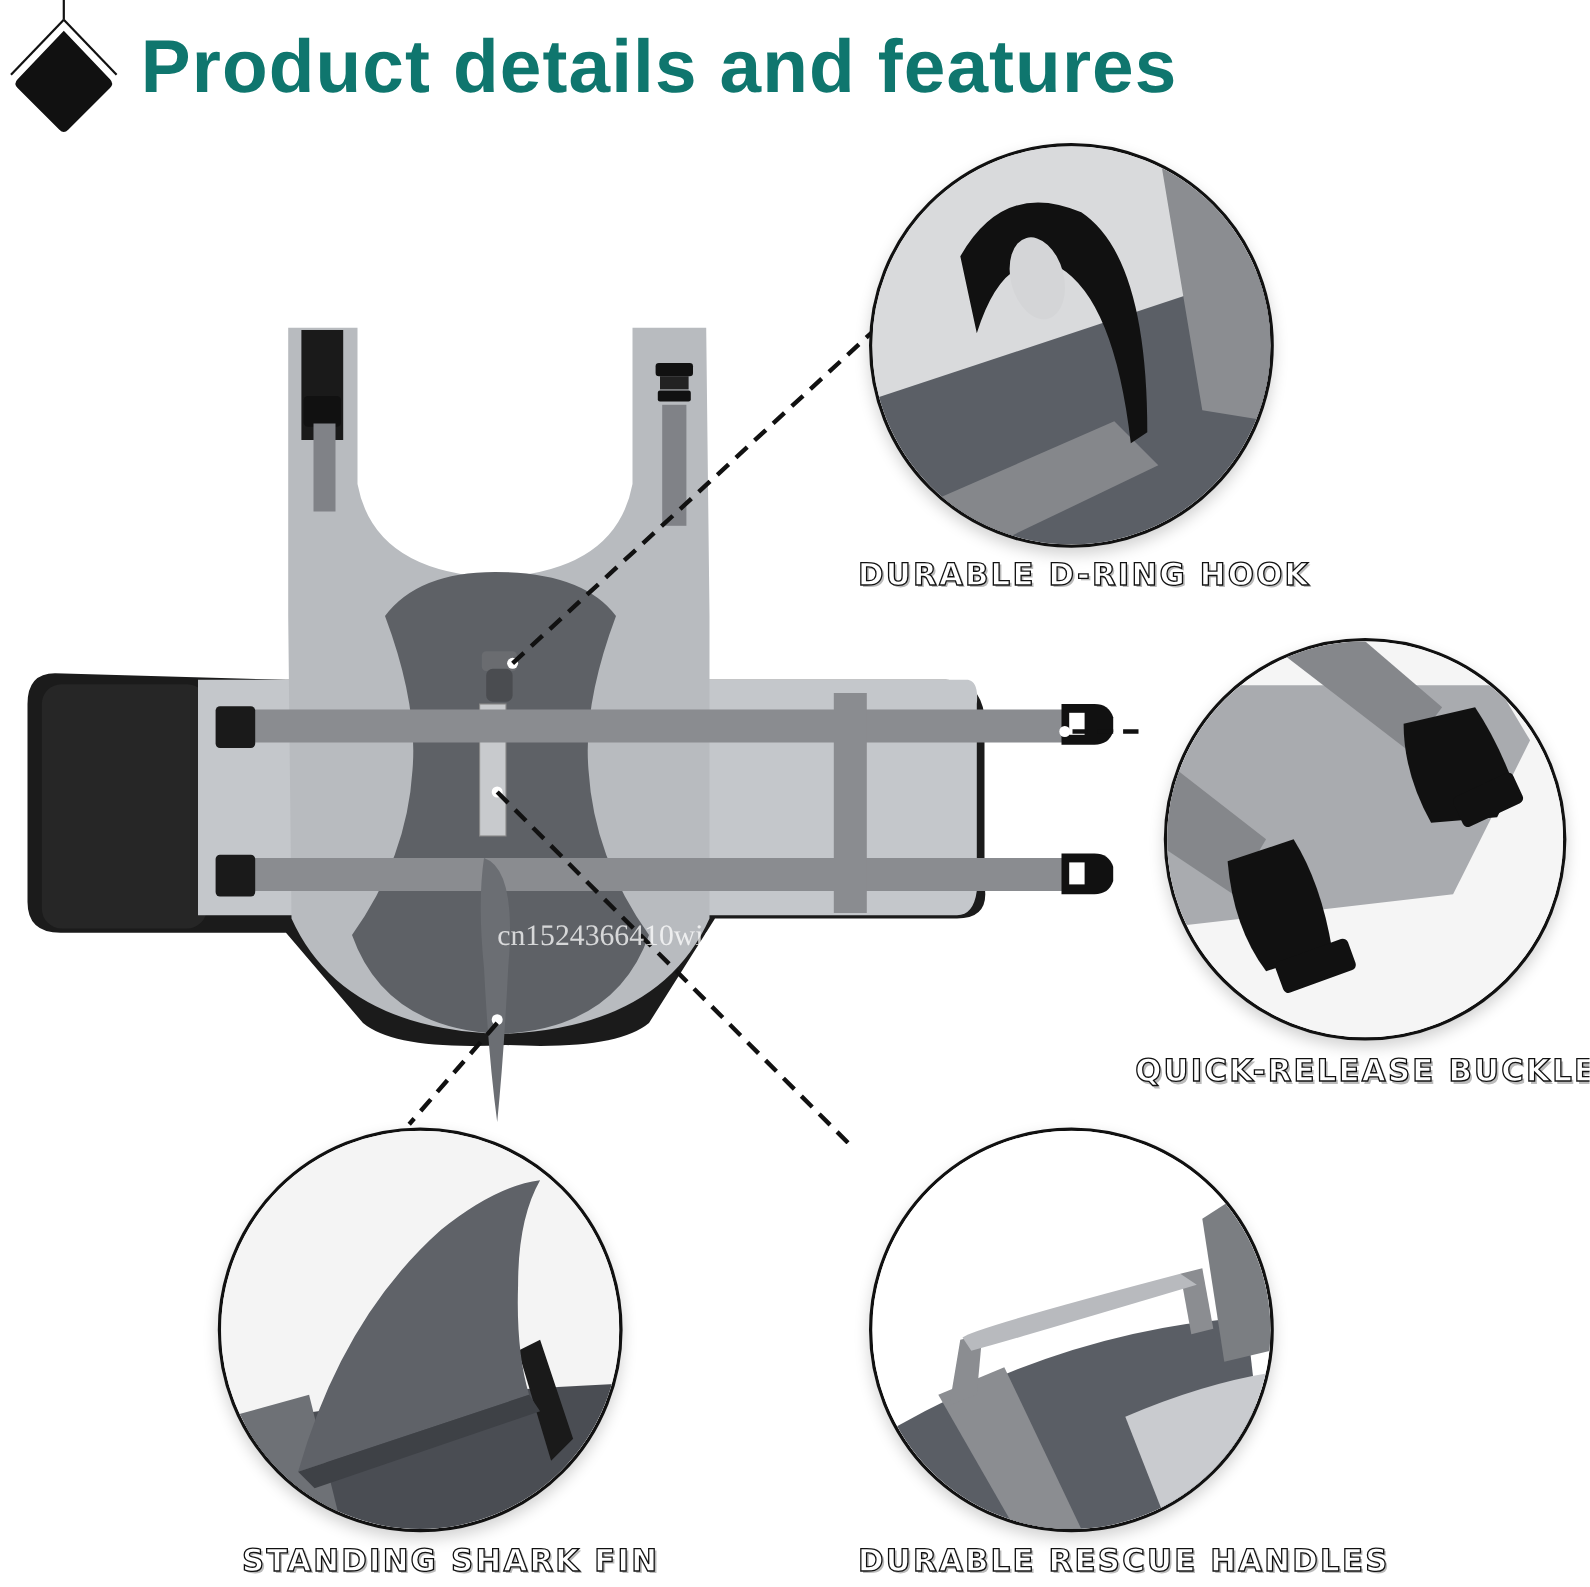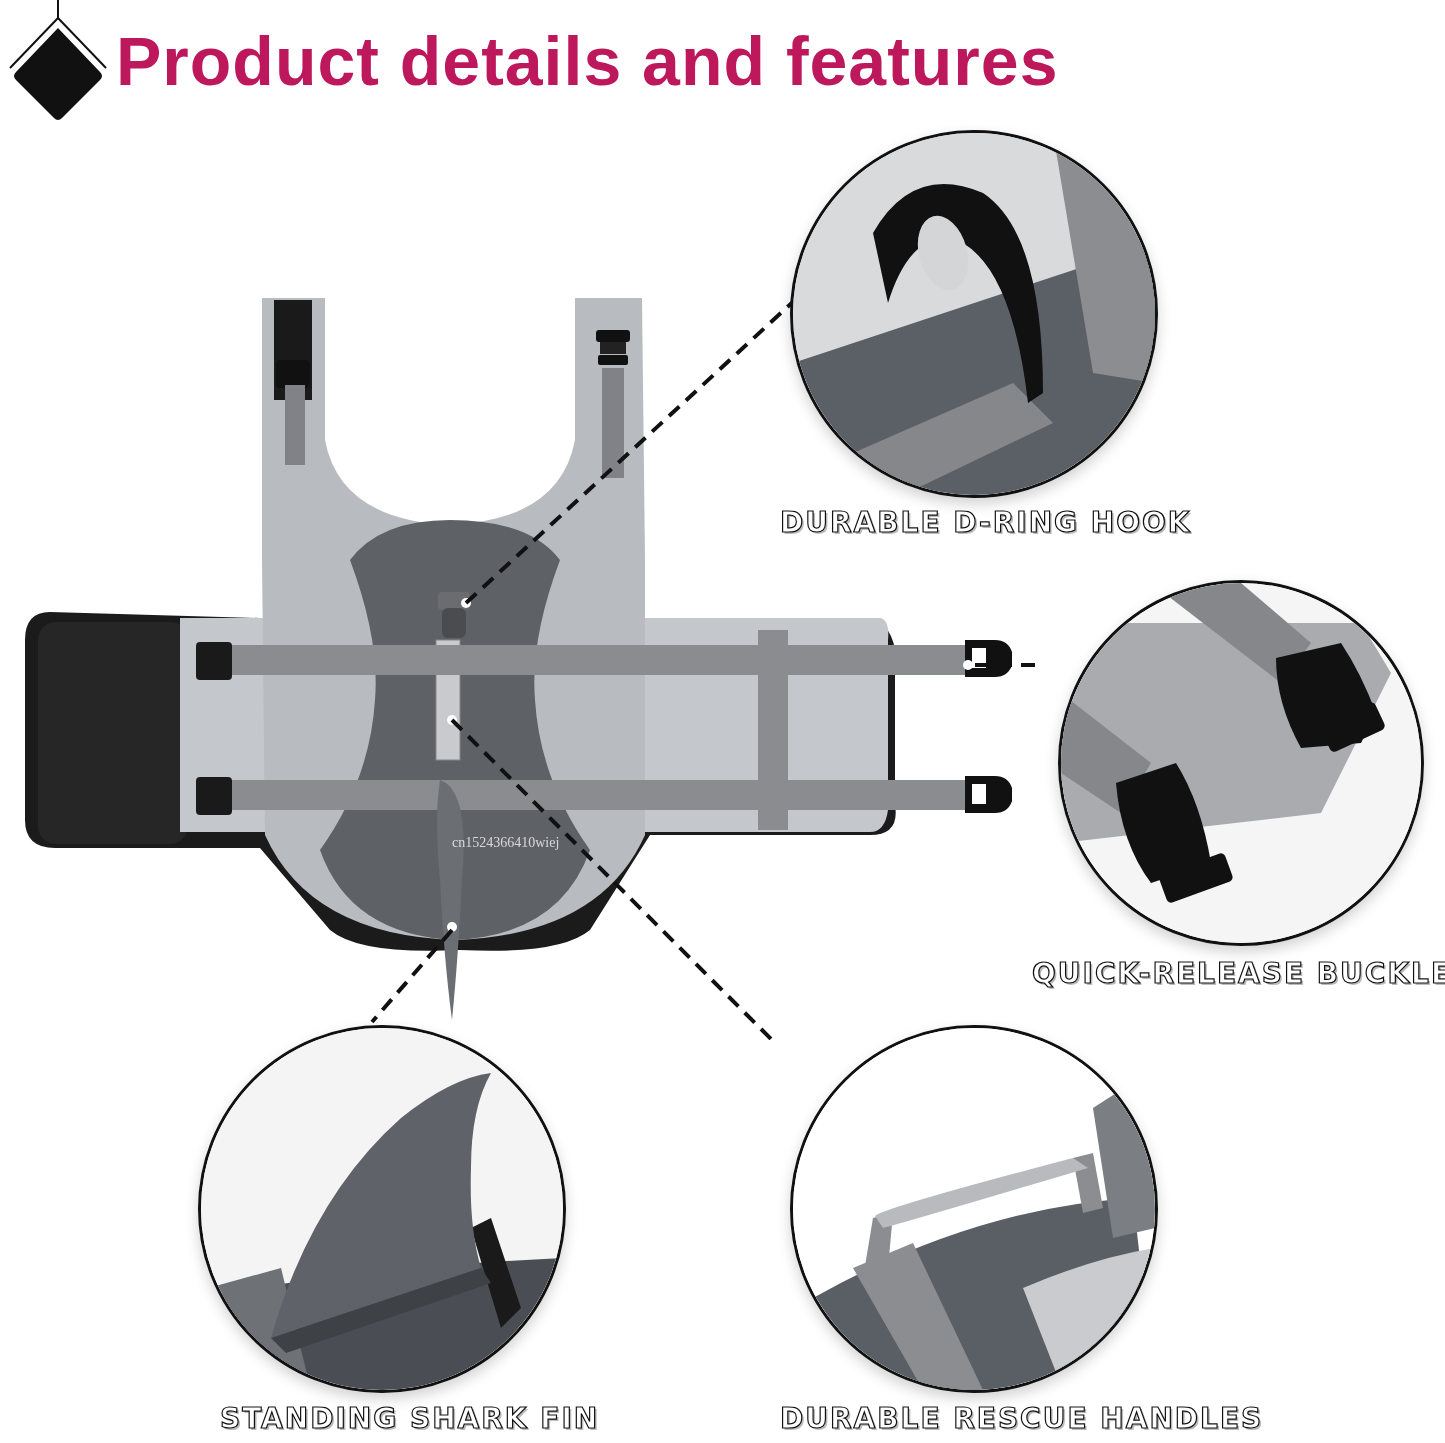--- a/index.html
+++ b/index.html
@@ -1,22 +1,22 @@
 <!DOCTYPE html>
 <html><head>
 <meta charset="utf-8">
 <style>
   html, body { margin:0; padding:0; background:#ffffff; }
   body { width:1445px; height:1443px; position:relative; overflow:hidden; font-family:"Liberation Sans", sans-serif; }
   .abs { position:absolute; }
-  .title { position:absolute; left:116px; top:22px; font-size:68px; font-weight:bold; color:#be185d; letter-spacing:1px; white-space:nowrap; font-family:"Liberation Sans", sans-serif; }
+  .title { position:absolute; left:128px; top:22px; font-size:68px; font-weight:bold; color:#0f766e; letter-spacing:1px; white-space:nowrap; font-family:"Liberation Sans", sans-serif; }
   .diamond-wrap { position:absolute; left:0; top:0; width:110px; height:125px; }
   .caption { position:absolute; font-family:"DejaVu Sans", sans-serif; font-size:28px; letter-spacing:2px; color:#ffffff; -webkit-text-stroke:1.2px #111; text-shadow:2px 2px 0 #bbb; white-space:nowrap; text-transform:uppercase; font-weight:bold; }
   .circle { position:absolute; border:3px solid #111; border-radius:50%; overflow:hidden; background:#f2f2f2; box-shadow:0 6px 14px rgba(0,0,0,0.18); }
-  .watermark { position:absolute; left:452px; top:835px; font-size:14px; color:rgba(255,255,255,0.75); font-family:"Liberation Serif", serif; white-space:nowrap; }
+  .watermark { position:absolute; left:452px; top:835px; font-size:27px; color:rgba(255,255,255,0.75); font-family:"Liberation Serif", serif; white-space:nowrap; }
   svg { display:block; }
 </style>
 </head>
 <body>
 
 <div class="diamond-wrap">
   <svg width="110" height="125" viewBox="0 0 110 125">
     <line x1="58" y1="0" x2="58" y2="18" stroke="#111" stroke-width="2"></line>
     <path d="M58 18 L10 68" stroke="#111" stroke-width="2" fill="none"></path>
     <path d="M58 18 L106 68" stroke="#111" stroke-width="2" fill="none"></path>

